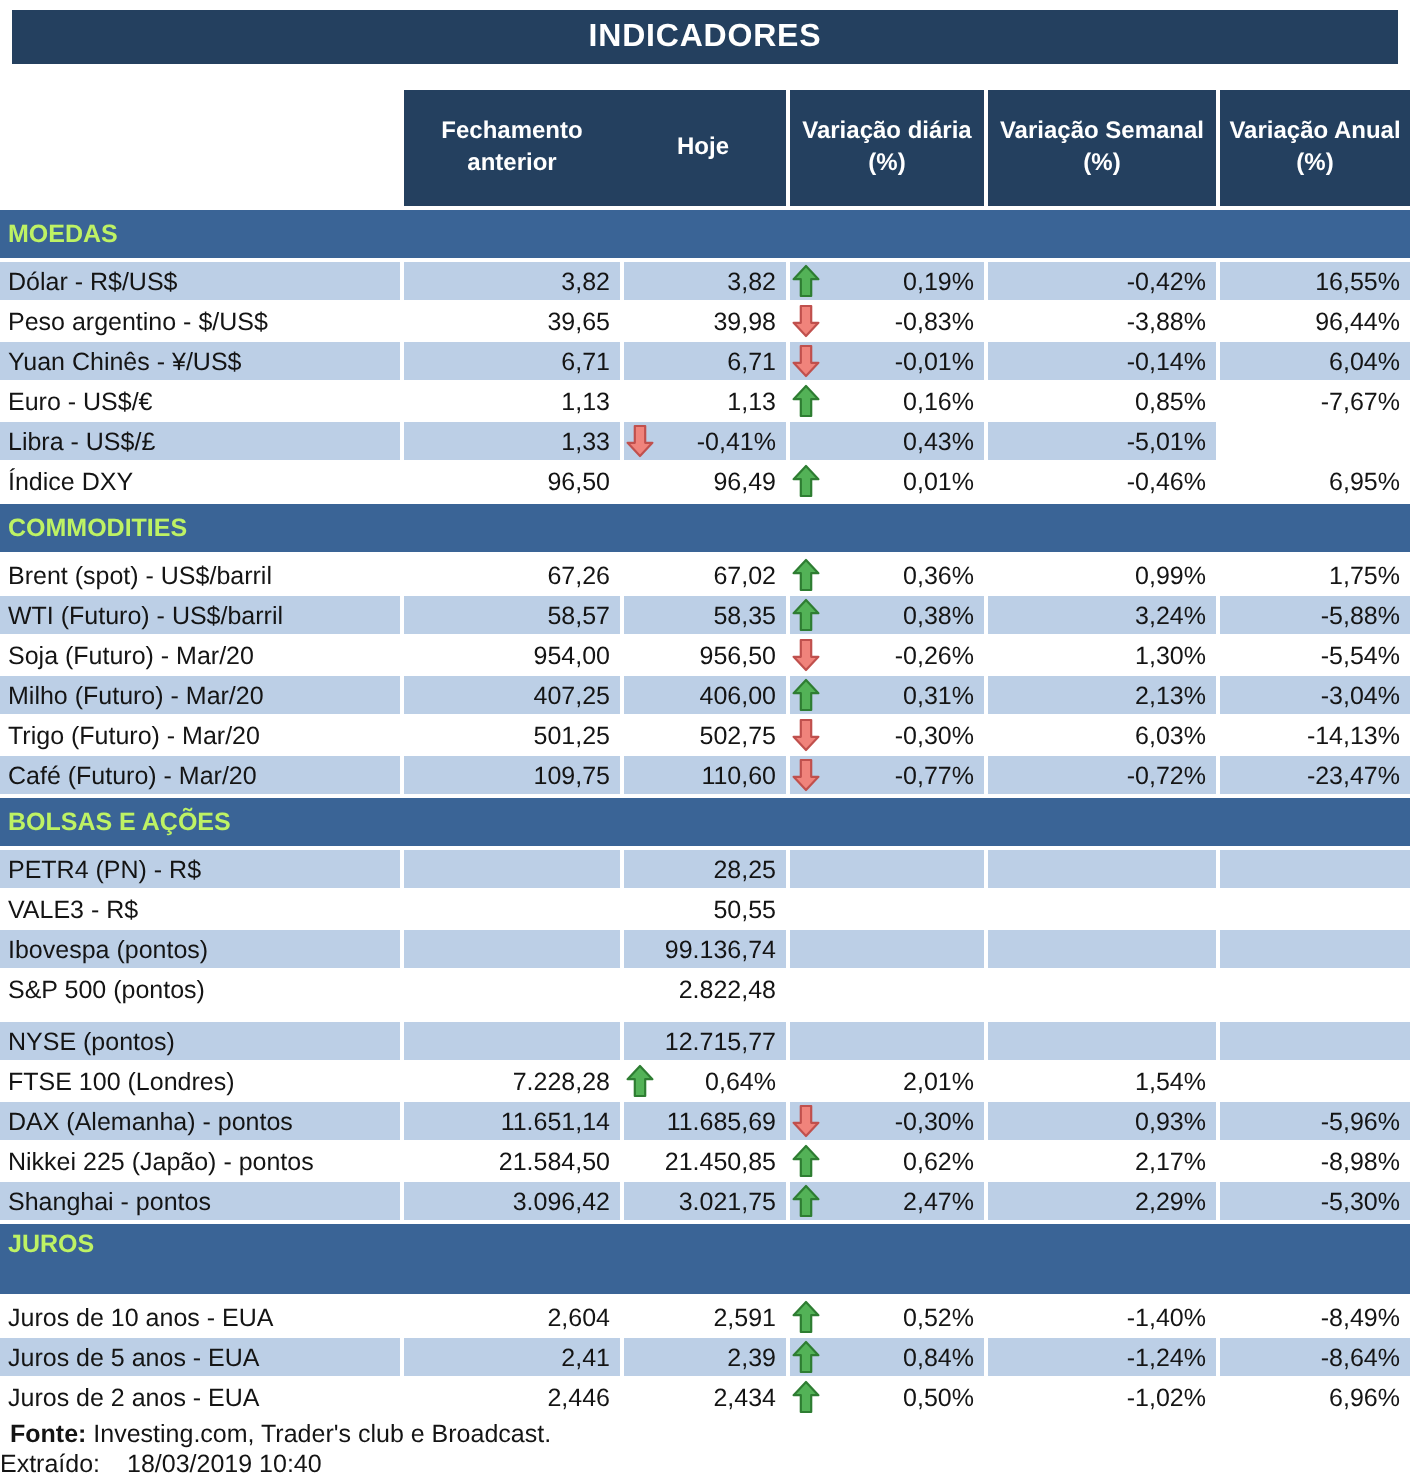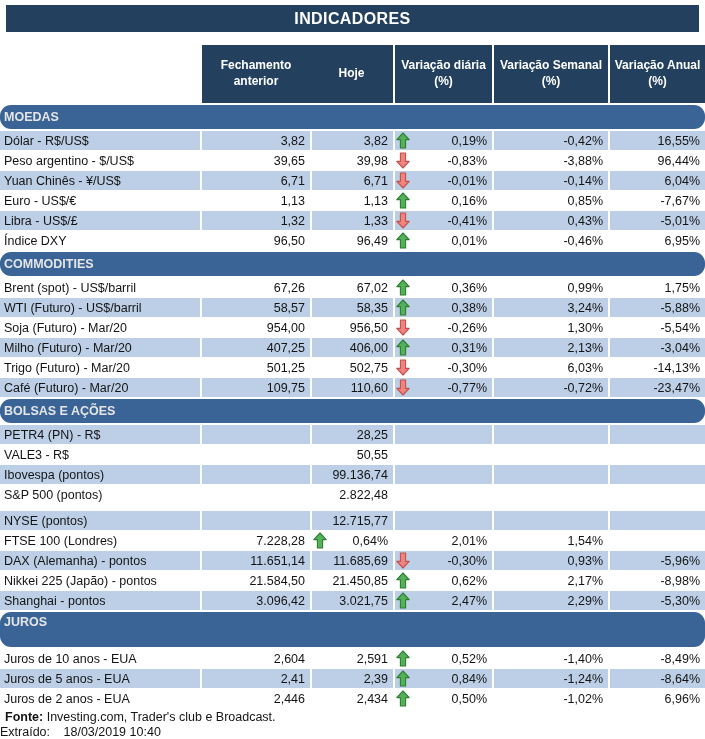--- a/index.html
+++ b/index.html
@@ -22,23 +22,23 @@
   .grid{display:grid;grid-template-columns:200px 110px 83px 99px 116px 97px;}
   .header-row{margin-top:13px;height:58px;}
   .hspacer{background:transparent;}
   .hcell{
     background:var(--navy);color:#fff;font-weight:bold;font-size:12px;
     display:flex;align-items:center;justify-content:center;text-align:center;
     line-height:1.3;padding:0 3px;box-sizing:border-box;
   }
   .hcell.sep{border-left:2px solid #fff;}
   .band{
-    height:24px;line-height:24px;background:var(--band);color:#e5e5e5;
+    height:24px;line-height:24px;background:var(--band);color:#bef264;
     font-weight:bold;font-size:12.5px;padding-left:4px;
-    margin:2px 0 2px 0;box-sizing:border-box;border-radius:11px;
+    margin:2px 0 2px 0;box-sizing:border-box;
   }
   .band.tall{height:35px;line-height:15px;padding-top:3px;}
   .row{height:19px;margin-bottom:1px;font-size:12.5px;}
   .row .c{
     display:flex;align-items:center;box-sizing:border-box;
     padding:0 5px;overflow:hidden;white-space:nowrap;background:transparent;
   }
   .row.shaded .c{background:var(--shade);}
   .c.sep{border-left:2px solid #fff;}
   .c.lbl{padding-left:4px;}
@@ -122,21 +122,20 @@
             <path d="M7 1 L13.2 7.6 H9.6 V16 H4.4 V7.6 H0.8 Z" fill="#53B257" stroke="#2E7D32" stroke-width="1.1" stroke-linejoin="round"></path>
           </svg>
         </div>
         <div class="val">0,16%</div>
       </div>
       <div class="c num sep">0,85%</div>
       <div class="c num sep">-7,67%</div>
     </div>
     <div class="grid row shaded">
       <div class="c lbl">Libra - US$/£</div>
-      <div class="c num sep">1,32</div>
       <div class="c num sep">1,33</div>
       <div class="c vard sep">
         <div class="arrow-box">
           <svg width="14" height="17" viewBox="0 0 14 17">
             <path d="M7 16 L13.2 9.4 H9.6 V1 H4.4 V9.4 H0.8 Z" fill="#F0837B" stroke="#C0504D" stroke-width="1.1" stroke-linejoin="round"></path>
           </svg>
         </div>
         <div class="val">-0,41%</div>
       </div>
       <div class="c num sep">0,43%</div>

